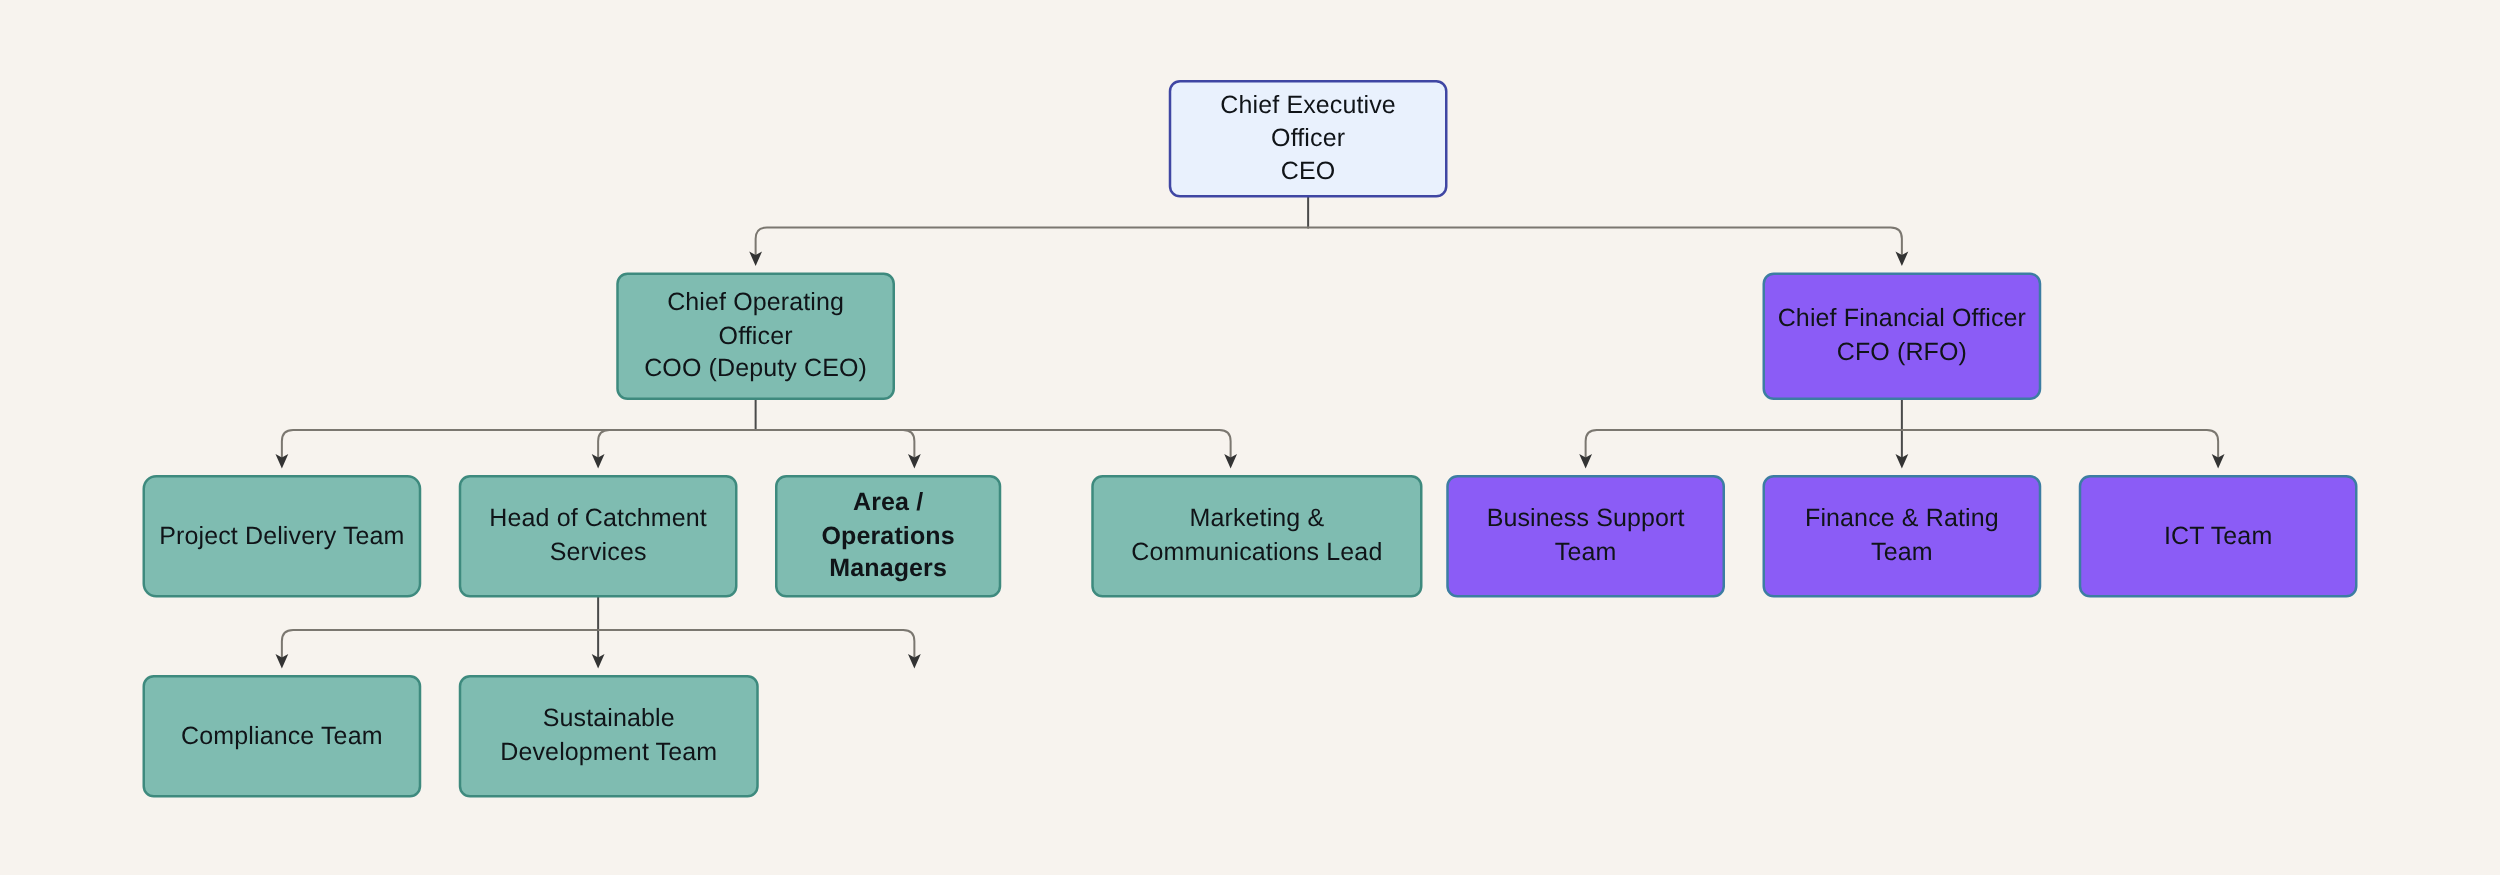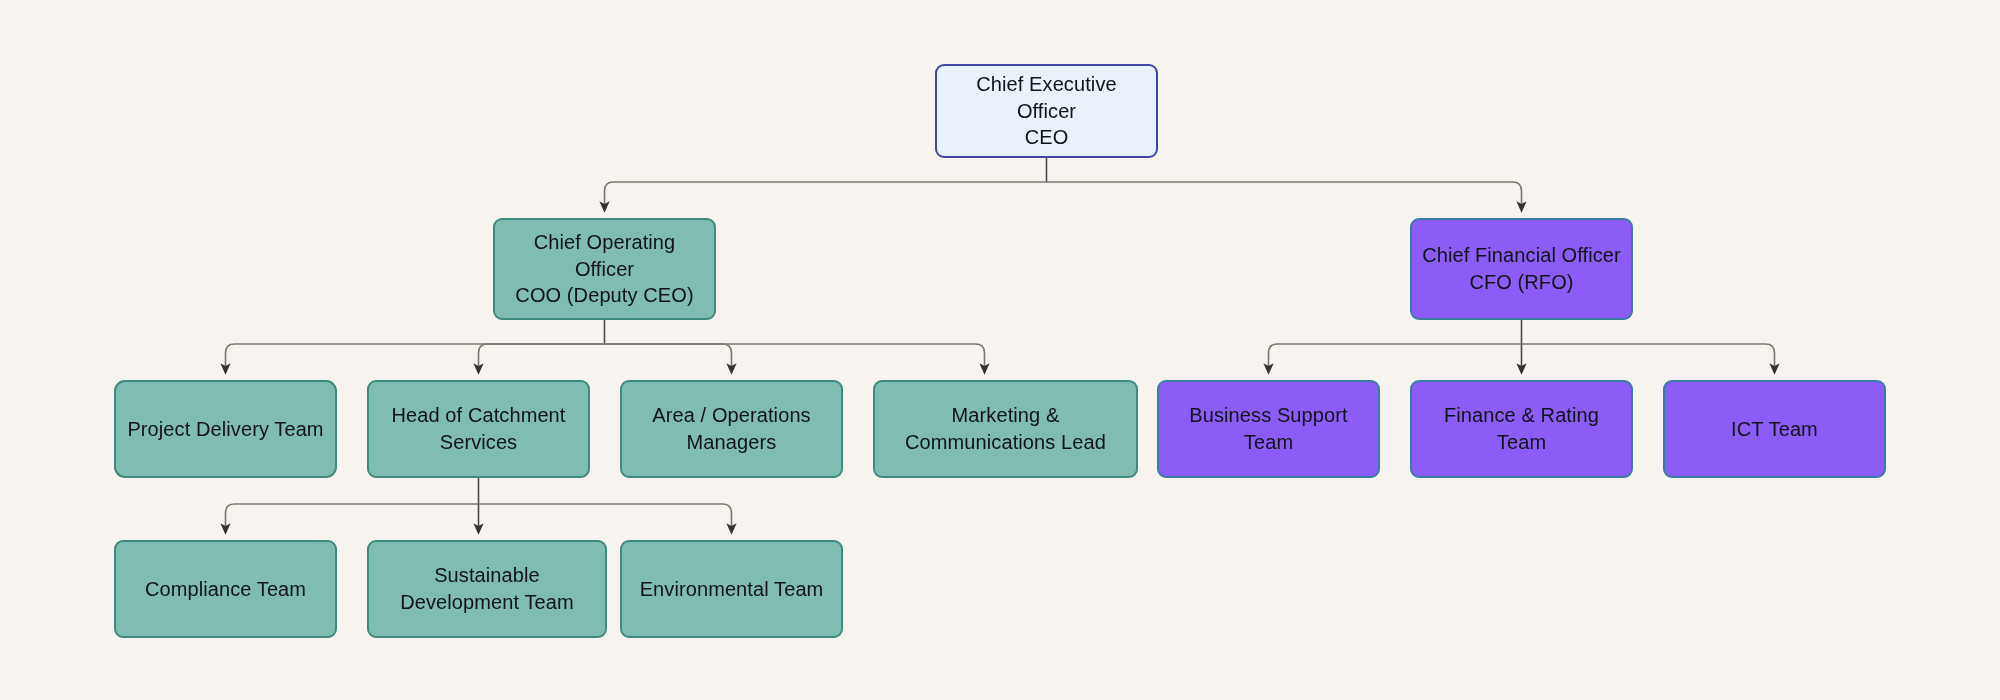--- a/index.html
+++ b/index.html
@@ -110,21 +110,21 @@
 
   <div class="node ops-level" style="left: 114px; top: 380px; width: 223px; height: 98px; border-radius: 11px;">
     <span class="node-label">Project Delivery Team</span>
   </div>
 
   <div class="node ops-level" style="left: 367px; top: 380px; width: 223px; height: 98px;">
     <span class="node-label">Head of Catchment
 Services</span>
   </div>
 
-  <div class="node ops-level" style="left: 620px; top: 380px; width: 223px; height: 98px;">
+  <div class="node ops-level" style="left: 620px; top: 380px; width: 181px; height: 98px; font-weight: bold;">
     <span class="node-label">Area / Operations
 Managers</span>
   </div>
 
   <div class="node ops-level" style="left: 873px; top: 380px; width: 265px; height: 98px;">
     <span class="node-label">Marketing &amp;
 Communications Lead</span>
   </div>
 
   <div class="node fin-level" style="left: 1157px; top: 380px; width: 223px; height: 98px;">
@@ -141,17 +141,14 @@
 
   <div class="node ops-level" style="left: 114px; top: 540px; width: 223px; height: 98px;">
     <span class="node-label">Compliance Team</span>
   </div>
 
   <div class="node ops-level" style="left: 367px; top: 540px; width: 240px; height: 98px;">
     <span class="node-label">Sustainable
 Development Team</span>
   </div>
 
-  <div class="node ops-level" style="left: 620px; top: 540px; width: 223px; height: 98px;">
-    <span class="node-label">Environmental Team</span>
-  </div>
 
 </div>
 
 </body></html>

